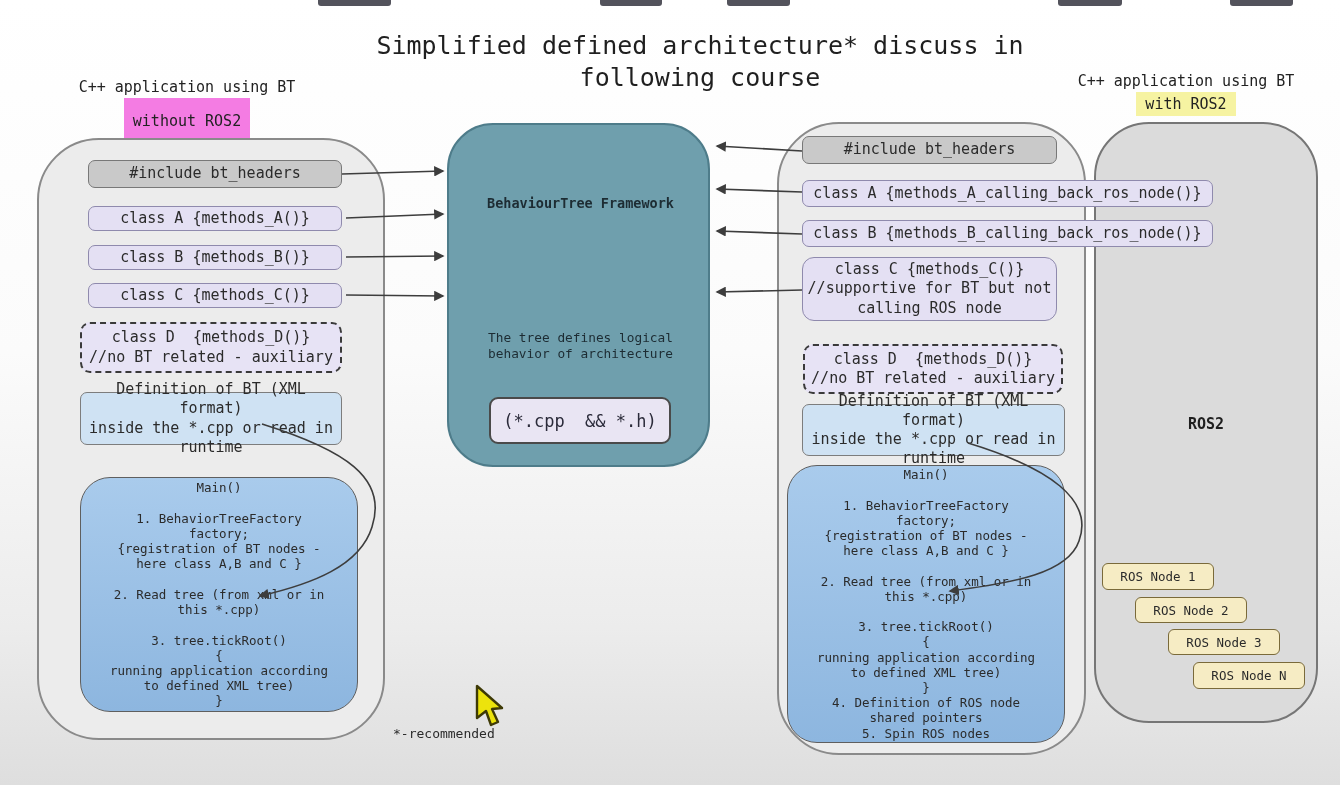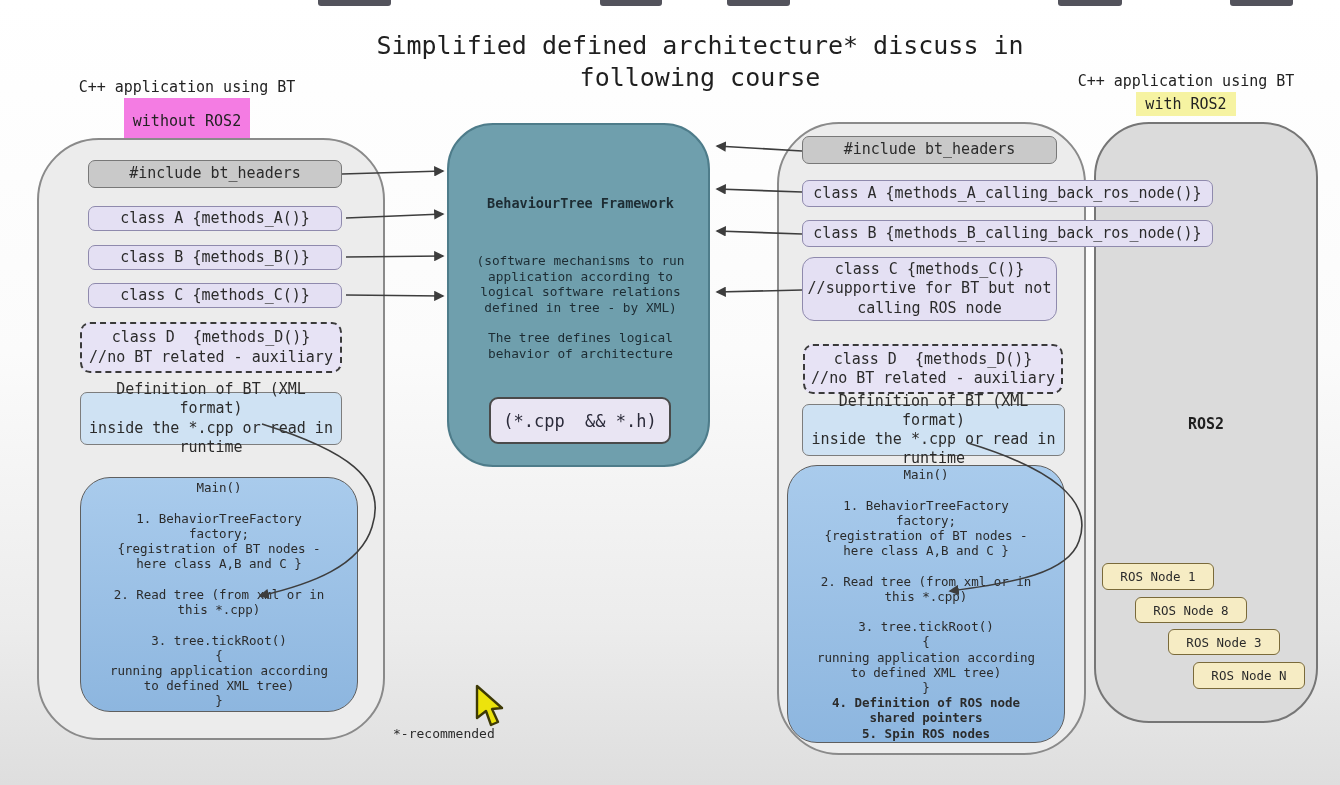--- a/index.html
+++ b/index.html
@@ -28,21 +28,21 @@
   .mainblue{background:linear-gradient(180deg,#a9cbec 0%,#8db6df 100%);
             border:1.5px solid #5f5f5f;border-radius:30px;
             font-size:12.5px;line-height:15.2px;}
   .filebox{background:#e9e5f3;border:2px solid #4a4a4a;border-radius:9px;
            font-size:17px;letter-spacing:0px;color:#2b2b3a;}
   .rosnode{background:#f6ecc4;border:1.5px solid #7a6a3a;border-radius:6px;font-size:12.5px;}
   .hl-pink{background:#f47ce3;padding:12px 9px;display:inline-block;}
   .hl-yellow{background:#f6f3a2;padding:1px 9px;display:inline-block;}
   .hdr{font-size:15px;line-height:22px;text-align:center;color:#222;}
   .title{font-size:25px;line-height:32px;text-align:center;color:#1f1f1f;}
-  .bold{font-weight:700;}
+  .bold{font-weight:400;}
   .blk{display:block;}
   .artifact{background:#35353f;opacity:.85;border-radius:0 0 3px 3px;height:6px;top:0;}
   svg.overlay{position:absolute;left:0;top:0;pointer-events:none;}
   .fw-title{font-weight:700;font-size:13.5px;}
   .fw-text{font-size:12.8px;line-height:15.5px;}
   .footnote{font-size:13px;color:#2b2b2b;}
   .ros2label{font-size:15px;font-weight:700;color:#1f1f1f;text-align:center;}
 </style>
 </head>
 <body>
@@ -69,24 +69,20 @@
     <div>C++ application using BT</div>
     <span class="hl-yellow">with ROS2</span>
   </div>
 
   <div class="abs container" style="left:37px;top:138px;width:348px;height:602px;"></div>
   <div class="abs container" style="left:777px;top:122px;width:309px;height:633px;"></div>
   <div class="abs container ros2c" style="left:1094px;top:122px;width:224px;height:601px;border-radius:55px;"></div>
 
   <div class="abs framework" style="left:447px;top:123px;width:263px;height:344px;">
     <div class="abs fw-title center" style="left:10px;top:70px;width:243px;">BehaviourTree Framework</div>
-    <div class="abs fw-text center pre" style="left:10px;top:128px;width:243px;">(software mechanisms to run
-application according to
-logical software relations
-defined in tree - by XML)</div>
     <div class="abs fw-text center pre" style="left:10px;top:205px;width:243px;">The tree defines logical
 behavior of architecture</div>
     <div class="abs filebox center pre" style="left:40px;top:272px;width:182px;height:47px;">(*.cpp  &amp;&amp; *.h)</div>
   </div>
 
   <div class="abs box gray center" style="left:88px;top:160px;width:254px;height:28px;">#include bt_headers</div>
   <div class="abs box lav center" style="left:88px;top:206px;width:254px;height:25px;">class A {methods_A()}</div>
   <div class="abs box lav center" style="left:88px;top:245px;width:254px;height:25px;">class B {methods_B()}</div>
   <div class="abs box lav center" style="left:88px;top:283px;width:254px;height:25px;">class C {methods_C()}</div>
   <div class="abs box dashed center pre" style="left:80px;top:322px;width:262px;height:51px;">class D  {methods_D()}
@@ -139,21 +135,21 @@
 to defined XML tree)
 }</span>
       <span class="pre blk bold">4. Definition of ROS node
 shared pointers
 5. Spin ROS nodes</span>
     </div>
   </div>
 
   <div class="abs ros2label" style="left:1146px;top:415px;width:120px;">ROS2</div>
   <div class="abs rosnode center" style="left:1102px;top:563px;width:112px;height:27px;">ROS Node 1</div>
-  <div class="abs rosnode center" style="left:1135px;top:597px;width:112px;height:26px;">ROS Node 8</div>
+  <div class="abs rosnode center" style="left:1135px;top:597px;width:112px;height:26px;">ROS Node 2</div>
   <div class="abs rosnode center" style="left:1168px;top:629px;width:112px;height:26px;">ROS Node 3</div>
   <div class="abs rosnode center" style="left:1193px;top:662px;width:112px;height:27px;">ROS Node N</div>
 
   <svg class="overlay" width="1340" height="785" viewBox="0 0 1340 785">
     <defs>
       <marker id="ah" viewBox="0 0 10 10" refX="8.5" refY="5" markerWidth="6.5" markerHeight="6.5" orient="auto-start-reverse">
         <path d="M0,0 L10,5 L0,10 z" fill="#3d3d3d"></path>
       </marker>
     </defs>
     <g stroke="#3d3d3d" stroke-width="1.6" fill="none">

